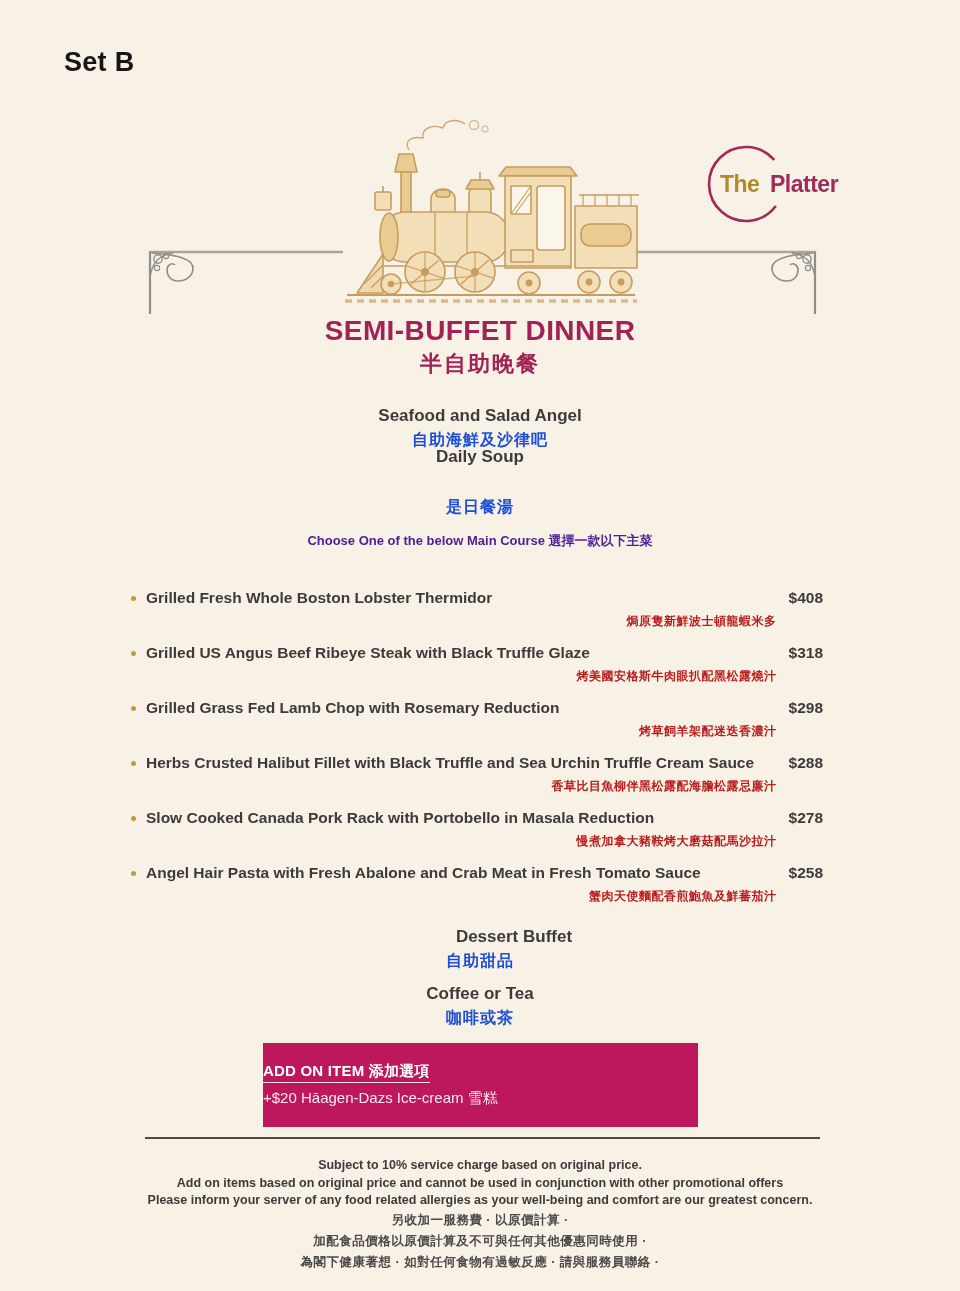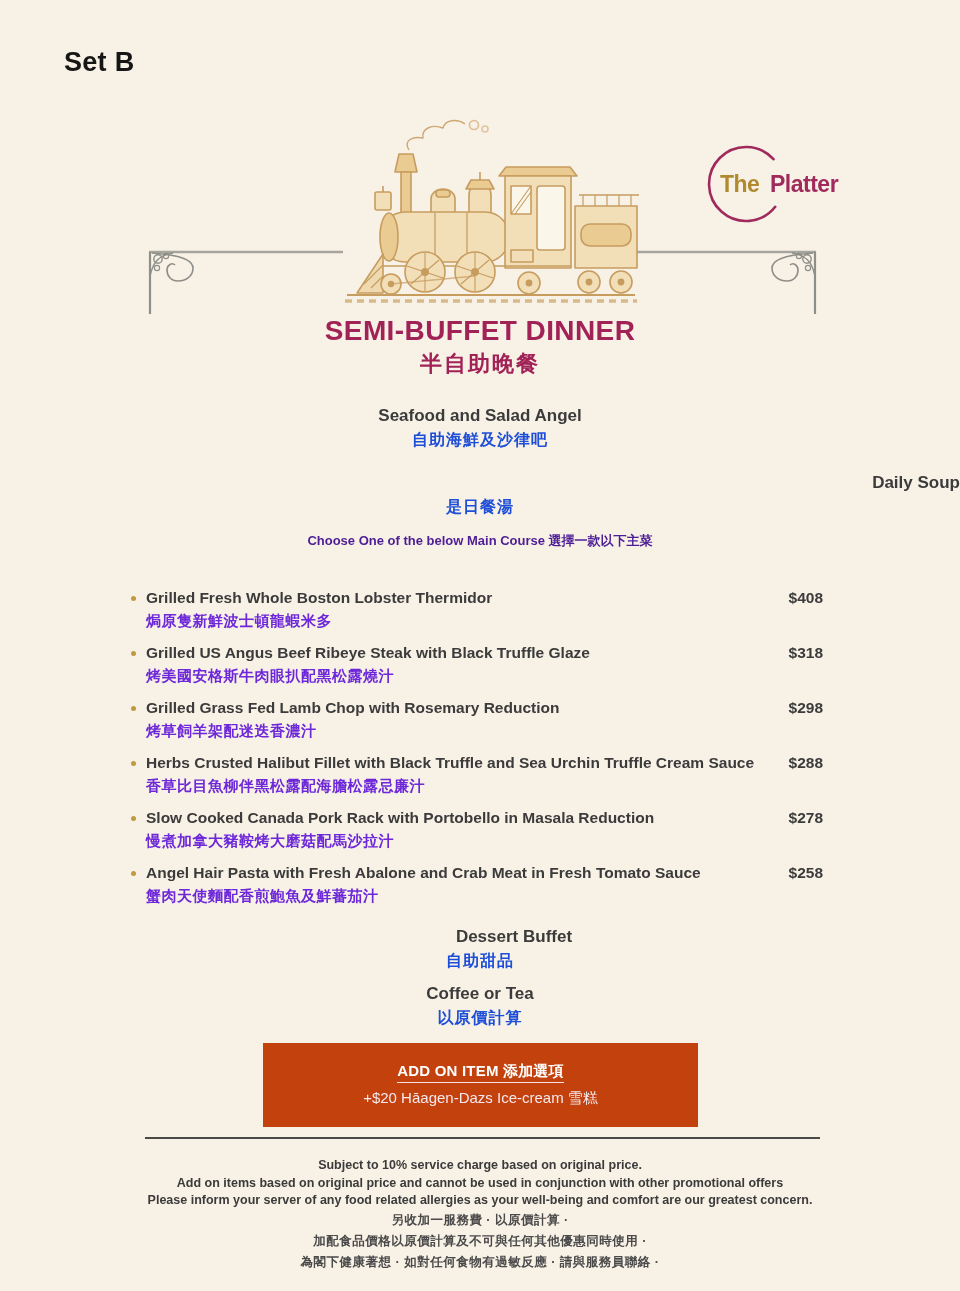--- a/index.html
+++ b/index.html
@@ -20,36 +20,36 @@
   #ornament { left:145px; top:246px; width:675px; height:72px; }
   #train { left:333px; top:116px; width:312px; height:198px; }
   #logo { left:700px; top:138px; width:230px; height:92px; }
 
   #title-en { top:315px; font-size:28px; font-weight:bold; color:#A12257; letter-spacing:.4px; }
   #title-zh { top:349px; font-size:22px; font-weight:bold; color:#A12257; letter-spacing:2px; }
 
   .sec-en { font-size:17px; font-weight:bold; color:#3B3B3B; }
   .sec-zh { font-size:16px; font-weight:bold; color:#1d4ed8; letter-spacing:1px; }
   #sec0-en { top:406px; } #sec0-zh { top:430px; }
-  #sec1-en { top:473px;text-align:right; } #sec1-zh { top:497px; }
+  #sec1-en { top:447px; } #sec1-zh { top:497px; }
 
   #choose-line { top:532px; font-size:13px; font-weight:bold; color:#4c1d95; }
 
   #menu { left:128px; top:587px; width:695px; }
   .course { display:flex; align-items:flex-start; margin-bottom:9px; }
   .bullet { width:5px; height:5px; border-radius:50%; background:#C19A3D; margin:9px 10px 0 3px; flex:0 0 auto; }
   .course-text { flex:1 1 auto; padding-right:12px; }
   .course-en { font-size:15.5px; font-weight:bold; line-height:22px; color:#3B3B3B; }
-  .course-zh { font-size:15px; font-weight:bold; line-height:24px; color:#6d28d9; letter-spacing:.5px; }
+  .course-zh { font-size:12px; font-weight:bold; line-height:24px; color:#b91c1c; letter-spacing:.5px;text-align:right; }
   .course-price { flex:0 0 auto; font-size:15.5px; font-weight:bold; line-height:22px; color:#3B3B3B; }
 
   #post0-en { top:927px;margin-left:34px; } #post0-zh { top:951px; }
   #post1-en { top:984px; } #post1-zh { top:1008px; }
 
-  #addon-box { left:263px; top:1043px; width:435px; height:84px; background:#c2410c; color:#FFFFFF; text-align:center; padding-top:19px; }
+  #addon-box { left:263px; top:1043px; width:435px; height:84px; background:#be185d; color:#FFFFFF; text-align:left; padding-top:19px; }
   #addon-title { display:inline-block; font-size:15px; font-weight:bold; border-bottom:1.5px solid #F3E2EA; padding-bottom:1px; letter-spacing:.2px; }
   #addon-item { margin-top:6px; font-size:15px; color:#F6E9EF; }
 
   #footer-divider { left:145px; top:1137px; width:675px; height:2px; background:#4A4A48; }
   #footer-en { top:1157px; font-size:12.5px; line-height:17.5px; color:#3B3B3B; font-weight:bold; }
   #footer-zh { top:1210px; font-size:12.5px; line-height:21px; color:#4A4A4A; font-weight:bold; letter-spacing:.5px; }
 </style>
 </head>
 <body>
 
@@ -201,21 +201,21 @@
       <div class="course-en">Angel Hair Pasta with Fresh Abalone and Crab Meat in Fresh Tomato Sauce</div>
       <div class="course-zh">蟹肉天使麵配香煎鮑魚及鮮蕃茄汁</div>
     </span>
     <span class="course-price">$258</span>
   </div>
 </div>
 
 <div id="post0-en" class="abs centered sec-en">Dessert Buffet</div>
 <div id="post0-zh" class="abs centered sec-zh">自助甜品</div>
 <div id="post1-en" class="abs centered sec-en">Coffee or Tea</div>
-<div id="post1-zh" class="abs centered sec-zh">以原價計算</div>
+<div id="post1-zh" class="abs centered sec-zh">咖啡或茶</div>
 
 <div id="addon-box" class="abs">
   <span id="addon-title">ADD ON ITEM 添加選項</span>
   <div id="addon-item">+$20 Hāagen-Dazs Ice-cream 雪糕</div>
 </div>
 
 <div id="footer-divider" class="abs"></div>
 
 <div id="footer-en" class="abs centered">
   <div>Subject to 10% service charge based on original price.</div>

